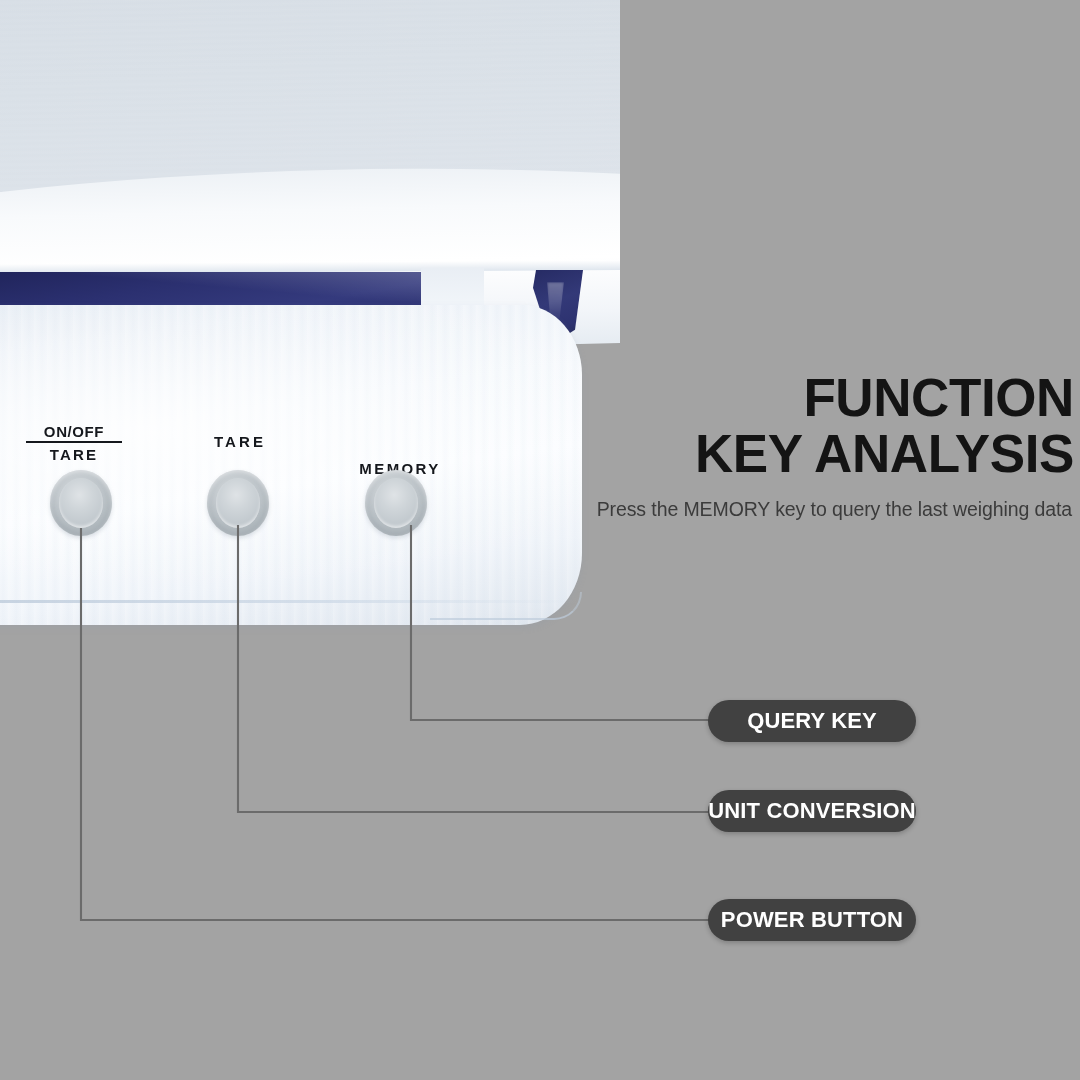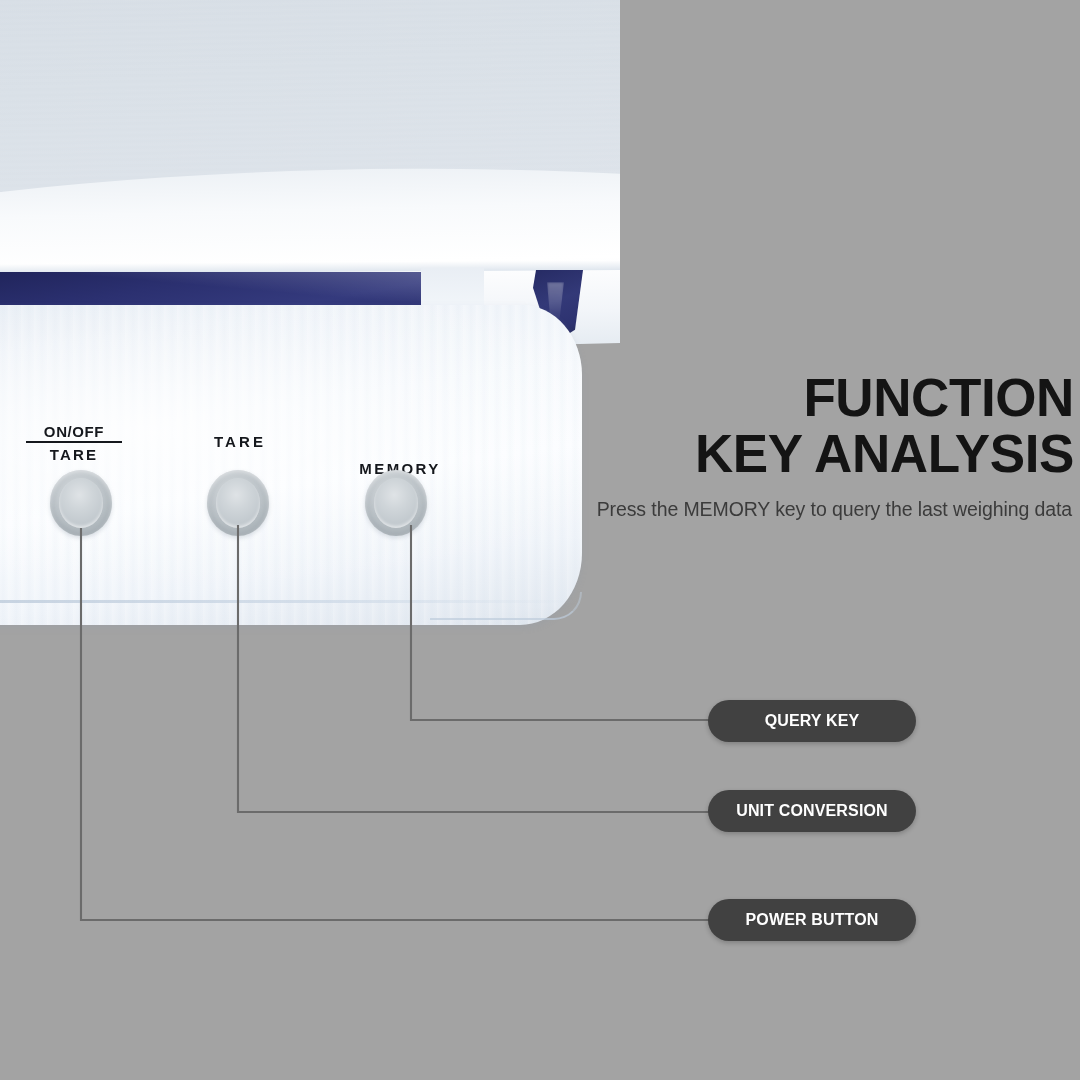--- a/index.html
+++ b/index.html
@@ -283,21 +283,21 @@
   }
 
   
   .pill {
     position:absolute;
     height:42px;
     background:#414141;
     border-radius:21px;
     color:#ffffff;
     font-weight:700;
-    font-size:16px;
+    font-size:22px;
     letter-spacing:0.15px;
     display:flex;
     align-items:center;
     justify-content:center;
     white-space:nowrap;
     box-shadow:0 2px 5px rgba(0,0,0,0.22);
   }
   #pill-query   { left:708px; top:700px; width:208px; }
   #pill-unit    { left:708px; top:790px; width:208px; }
   #pill-power   { left:708px; top:899px; width:208px; }

